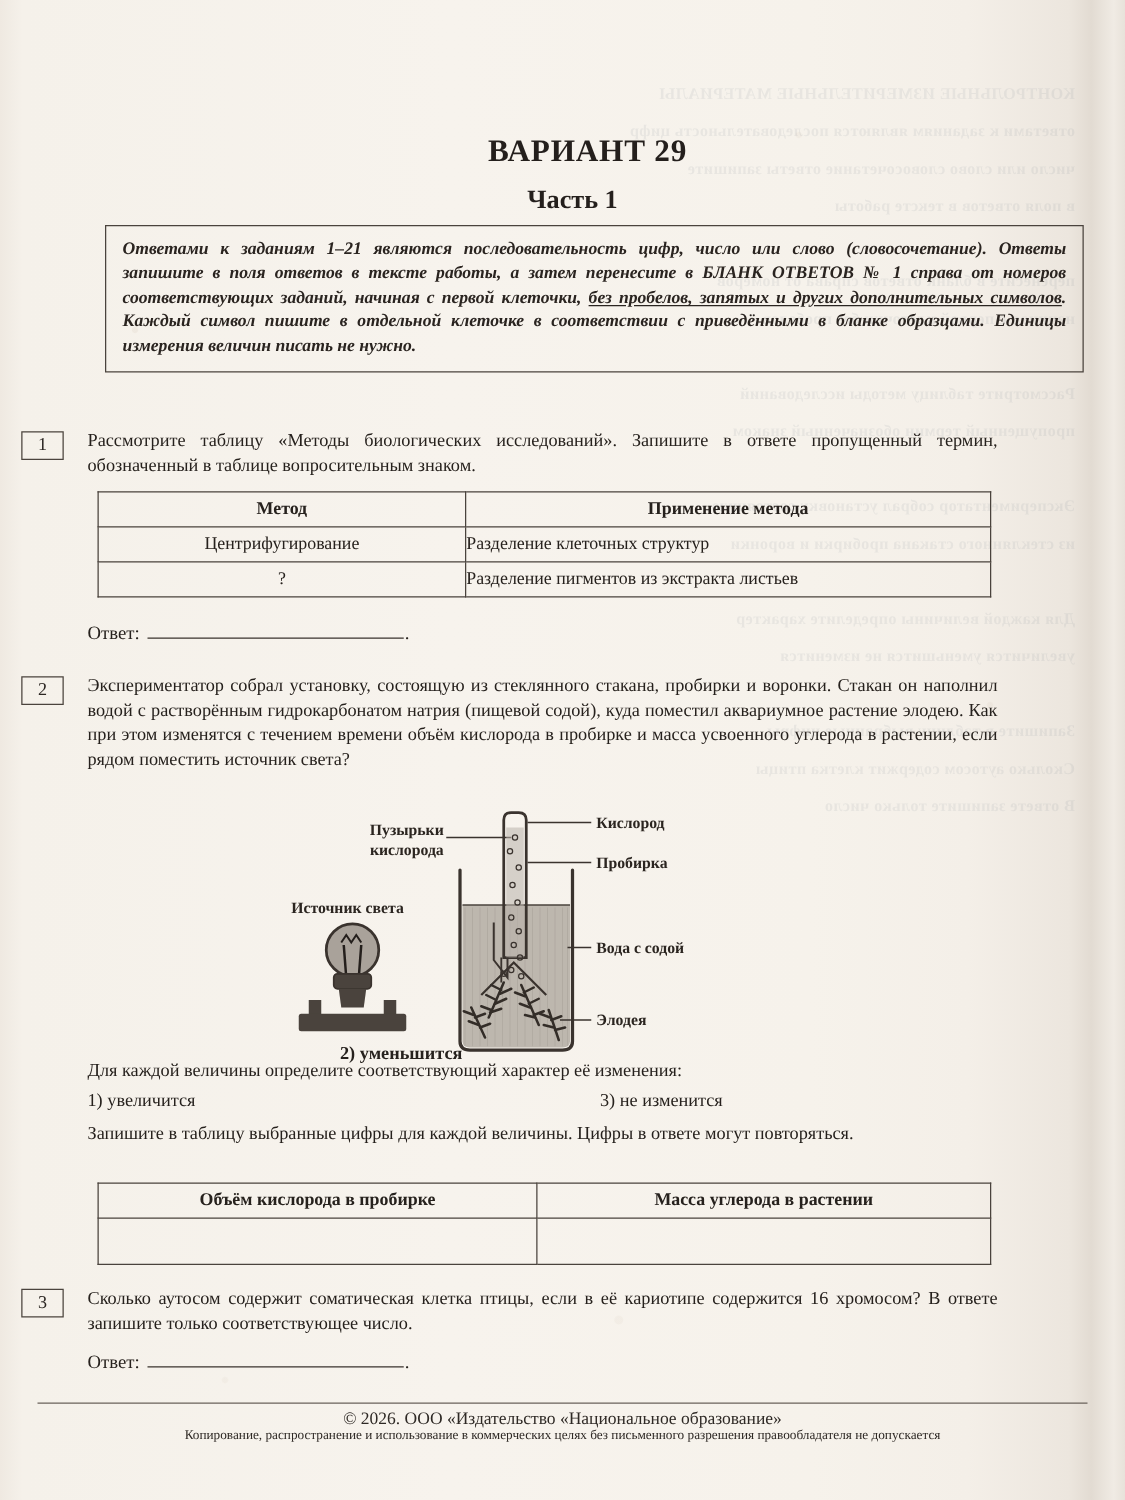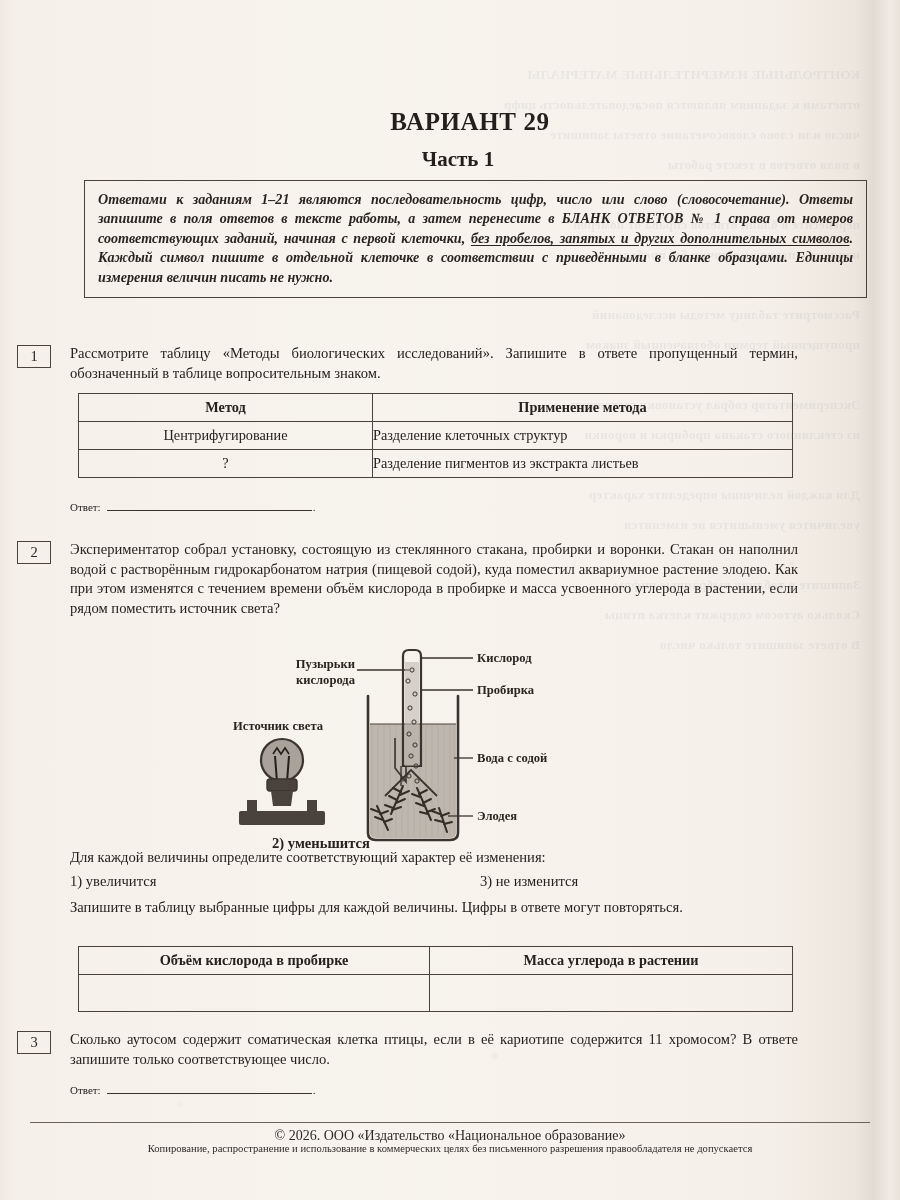--- a/index.html
+++ b/index.html
@@ -137,21 +137,21 @@
     padding: 5px 0;
     vertical-align: middle;
   }
   td.center { text-align: center; }
   td.th { font-weight: 700; text-align: center; }
   td.tall { height: 26px; }
 
   
   .answer-line {
     position: absolute;
-    font-size: 11px;
+    font-size: 15px;
     color: #26211d;
     white-space: nowrap;
   }
   .answer-line .rule {
     display: inline-block;
     width: 205px;
     border-bottom: 1.6px solid #3a332e;
     margin: 0 1px 0 6px;
     height: 12px;
   }
@@ -384,21 +384,21 @@
       <td class="th">Масса углерода в растении</td>
     </tr>
     <tr>
       <td class="center tall"></td>
       <td class="center tall"></td>
     </tr>
   </tbody>
     </table>
 
   <div class="task-num" style="left:17px; top:1031px;">3</div>
-  <div class="task-text" style="left:70px; top:1030px; width:728px;">Сколько аутосом содержит соматическая клетка птицы, если в её кариотипе содержится 11 хромосом? В ответе запишите только соответствующее число.</div>
+  <div class="task-text" style="left:70px; top:1030px; width:728px;">Сколько аутосом содержит соматическая клетка птицы, если в её кариотипе содержится 16 хромосом? В ответе запишите только соответствующее число.</div>
 
   <div class="answer-line" style="left:70px; top:1081px;">
     <span>Ответ:</span><span class="rule"></span><span>.</span>
   </div>
 
   <div class="footer-rule"></div>
   <div class="footer-1">© 2026. ООО «Издательство «Национальное образование»</div>
   <div class="footer-2">Копирование, распространение и использование в коммерческих целях без письменного разрешения правообладателя не допускается</div>
 
 </div>

